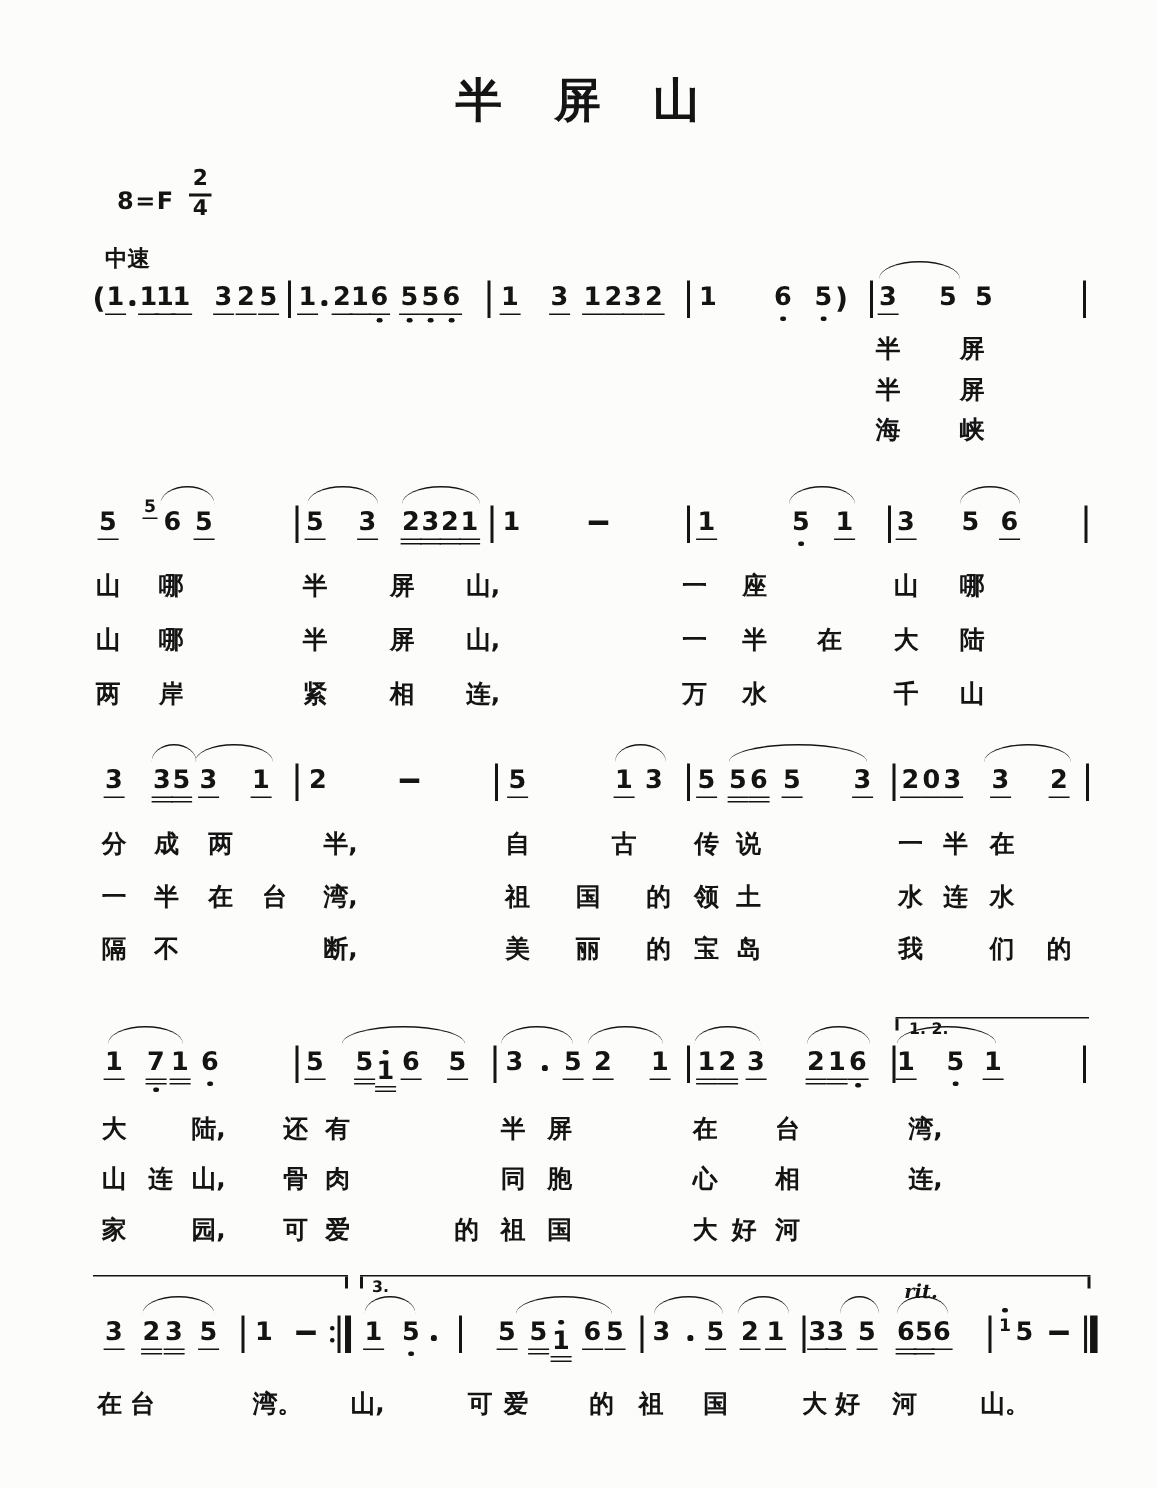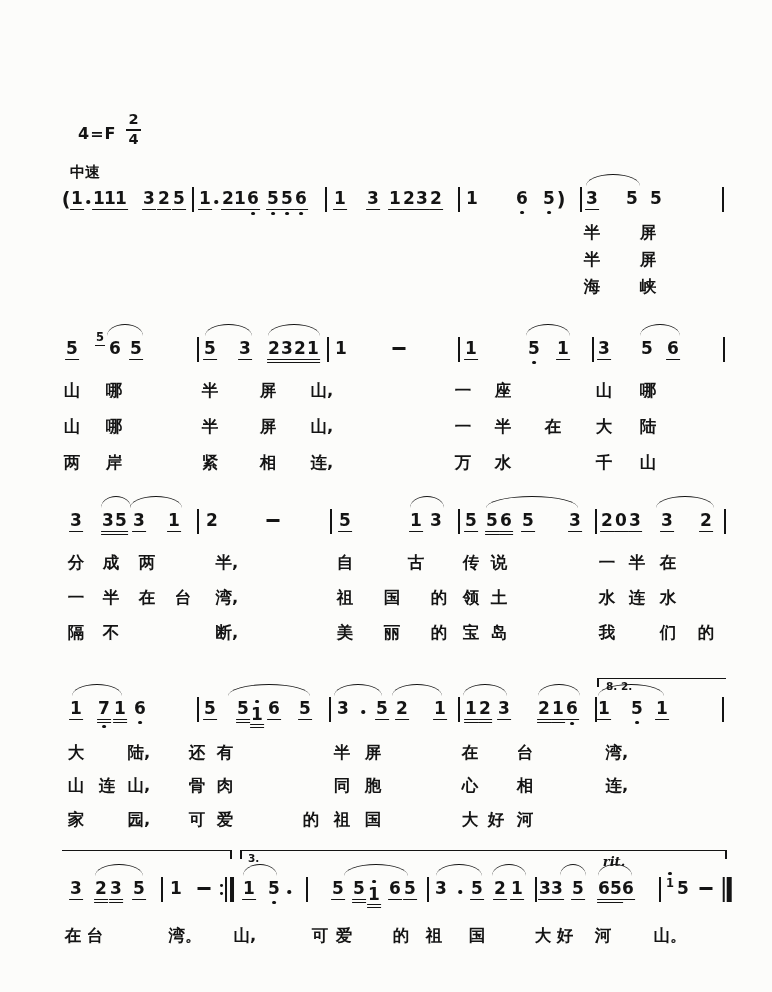--- a/index.html
+++ b/index.html
@@ -39,21 +39,22 @@
   .rp,.fin{position:absolute;display:flex;align-items:stretch;height:25px;transform:translateX(-50%);}
   .rpdots{display:flex;flex-direction:column;justify-content:center;gap:5px;margin-right:2.6px;}
   .rpdots i{display:block;width:2.8px;height:2.8px;border-radius:50%;background:#141414;}
   .vthin{width:1.8px;background:#141414;margin-right:2.4px;}
   .vthick{width:4.4px;background:#141414;}
 </style>
 </head>
 <body>
 
 <div class="page">
-  <div class="keysig">4=F</div>
+  <div class="title">半 屏 山</div>
+  <div class="keysig">8=F</div>
   <div class="timesig">
     <span>2</span>
     <span class="tsline"></span>
     <span>4</span>
   </div>
   <div class="tempo">中速</div>
   <div id="score">
       <div>
         <div class="tok paren" style="left: 66px; top: 190px;">
           <span class="dg">(</span>
@@ -439,21 +440,21 @@
         <div class="slur" style="left: 72px; top: 684px; width: 50px;"></div>
         <div class="slur" style="left: 228px; top: 684px; width: 82px;"></div>
         <div class="slur" style="left: 334px; top: 684px; width: 48px;"></div>
         <div class="slur" style="left: 392px; top: 684px; width: 50px;"></div>
         <div class="slur" style="left: 463px; top: 684px; width: 44px;"></div>
         <div class="slur" style="left: 538px; top: 684px; width: 42px;"></div>
         <div class="slur" style="left: 598px; top: 684px; width: 66px;"></div>
         <div class="bracket" style="left: 597px; top: 678px; width: 129px;">
           <div class="tick l"></div>
         </div>
-        <div class="blabel" style="left: 606px; top: 680px;">8. 2.</div>
+        <div class="blabel" style="left: 606px; top: 680px;">1. 2.</div>
         <div class="lyr" style="left: 76px; top: 742px;">大</div>
         <div class="lyr" style="left: 139px; top: 742px;">陆,</div>
         <div class="lyr" style="left: 197px; top: 742px;">还</div>
         <div class="lyr" style="left: 225px; top: 742px;">有</div>
         <div class="lyr" style="left: 342px; top: 742px;">半</div>
         <div class="lyr" style="left: 373px; top: 742px;">屏</div>
         <div class="lyr" style="left: 470px; top: 742px;">在</div>
         <div class="lyr" style="left: 525px; top: 742px;">台</div>
         <div class="lyr" style="left: 617px; top: 742px;">湾,</div>
         <div class="lyr" style="left: 76px; top: 775px;">山</div>

